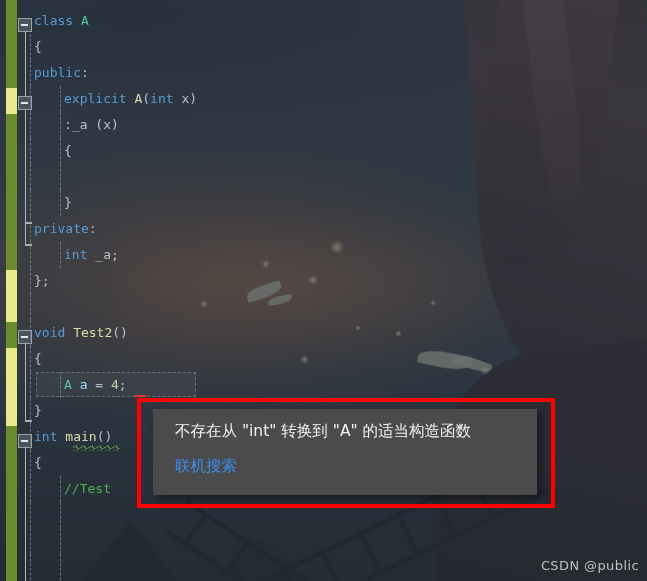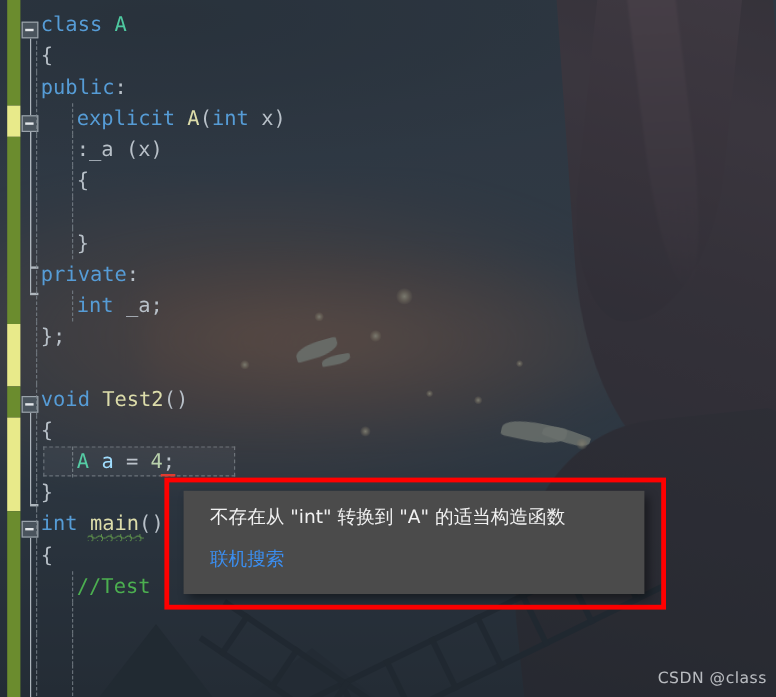--- a/index.html
+++ b/index.html
@@ -86,21 +86,21 @@
   }
   .fold-box::after{
     content:"";position:absolute;left:2px;top:5.2px;width:7px;height:2px;background:#e3e7ea;
   }
   .fold-line{position:absolute;left:6.5px;width:1.5px;background:#aeb6bd;}
   .fold-end{position:absolute;width:7px;height:1.5px;background:#aeb6bd;left:6.5px;}
 
   
   .code{
     position:absolute;left:0;top:8px;width:634px;
-    font-size:17px;line-height:26px;white-space:pre;
+    font-size:13px;line-height:26px;white-space:pre;
     letter-spacing:0px;
   }
   .ln{position:relative;height:26px;padding-left:34px;}
   .kw{color:#569cd6;}
   .cls{color:#4ec9a0;}
   .fn{color:#dcdcaa;}
   .var{color:#9cdcfe;}
   .pl{color:#b8c0c8;}
   .num{color:#b5cea8;}
   .cmt{color:#4caf50;}
@@ -235,15 +235,15 @@
 
   <div class="code"><div class="ln"><span style="padding-left: 0px;"><span class="kw">class</span><span class="pl"> </span><span class="cls">A</span></span></div><div class="ln"><div class="indent-guide" style="left: 30px;"></div><span style="padding-left: 0px;"><span class="pl">{</span></span></div><div class="ln"><div class="indent-guide" style="left: 30px;"></div><span style="padding-left: 0px;"><span class="kw">public</span><span class="pl">:</span></span></div><div class="ln"><div class="indent-guide" style="left: 30px;"></div><div class="indent-guide" style="left: 60px;"></div><span style="padding-left: 30px;"><span class="kw">explicit</span><span class="pl"> </span><span class="fn">A</span><span class="pl">(</span><span class="kw">int</span><span class="pl"> </span><span class="pl">x</span><span class="pl">)</span></span></div><div class="ln"><div class="indent-guide" style="left: 30px;"></div><div class="indent-guide" style="left: 60px;"></div><span style="padding-left: 30px;"><span class="pl">:_a</span><span class="pl"> (x)</span></span></div><div class="ln"><div class="indent-guide" style="left: 30px;"></div><div class="indent-guide" style="left: 60px;"></div><span style="padding-left: 30px;"><span class="pl">{</span></span></div><div class="ln"><div class="indent-guide" style="left: 30px;"></div><div class="indent-guide" style="left: 60px;"></div><span style="padding-left: 30px;"><span class="pl"></span></span></div><div class="ln"><div class="indent-guide" style="left: 30px;"></div><div class="indent-guide" style="left: 60px;"></div><span style="padding-left: 30px;"><span class="pl">}</span></span></div><div class="ln"><div class="indent-guide" style="left: 30px;"></div><span style="padding-left: 0px;"><span class="kw">private</span><span class="pl">:</span></span></div><div class="ln"><div class="indent-guide" style="left: 30px;"></div><div class="indent-guide" style="left: 60px;"></div><span style="padding-left: 30px;"><span class="kw">int</span><span class="pl"> </span><span class="pl">_a;</span></span></div><div class="ln"><div class="indent-guide" style="left: 30px;"></div><span style="padding-left: 0px;"><span class="pl">};</span></span></div><div class="ln"><div class="indent-guide" style="left: 30px;"></div><span style="padding-left: 0px;"><span class="pl"></span></span></div><div class="ln"><div class="indent-guide" style="left: 30px;"></div><span style="padding-left: 0px;"><span class="kw">void</span><span class="pl"> </span><span class="fn">Test2</span><span class="pl">()</span></span></div><div class="ln"><div class="indent-guide" style="left: 30px;"></div><span style="padding-left: 0px;"><span class="pl">{</span></span></div><div class="ln"><div class="indent-guide" style="left: 30px;"></div><div class="indent-guide" style="left: 60px;"></div><span style="padding-left: 30px;"><span class="cls">A</span><span class="pl"> </span><span class="var">a</span><span class="pl"> = </span><span class="num">4</span><span class="pl">;</span></span><div class="errline-hl" style="width: 160px;"></div><div class="sq red" style="left: 134px; width: 12px;"></div></div><div class="ln"><div class="indent-guide" style="left: 30px;"></div><span style="padding-left: 0px;"><span class="pl">}</span></span></div><div class="ln"><div class="indent-guide" style="left: 30px;"></div><span style="padding-left: 0px;"><span class="kw">int</span><span class="pl"> </span><span class="fn">main</span><span class="pl">()</span></span><div class="sq green" style="left: 73px; width: 47px;"></div></div><div class="ln"><div class="indent-guide" style="left: 30px;"></div><span style="padding-left: 0px;"><span class="pl">{</span></span></div><div class="ln"><div class="indent-guide" style="left: 30px;"></div><div class="indent-guide" style="left: 60px;"></div><span style="padding-left: 30px;"><span class="cmt">//Test</span></span></div><div class="ln"><div class="indent-guide" style="left: 30px;"></div><div class="indent-guide" style="left: 60px;"></div><span style="padding-left: 30px;"><span class="pl"></span></span></div><div class="ln"><div class="indent-guide" style="left: 30px;"></div><div class="indent-guide" style="left: 60px;"></div><span style="padding-left: 30px;"><span class="pl"></span></span></div><div class="ln"><div class="indent-guide" style="left: 30px;"></div><div class="indent-guide" style="left: 60px;"></div><span style="padding-left: 30px;"><span class="pl"></span></span></div></div>
 
   <div class="tooltip-wrap">
     <div class="tooltip">
       <div class="tt-msg">不存在从 "int" 转换到 "A" 的适当构造函数</div>
       <div class="tt-link">联机搜索</div>
     </div>
   </div>
 
-  <div class="watermark">CSDN @class</div>
+  <div class="watermark">CSDN @public</div>
 
 </div>
 
 </body></html>

